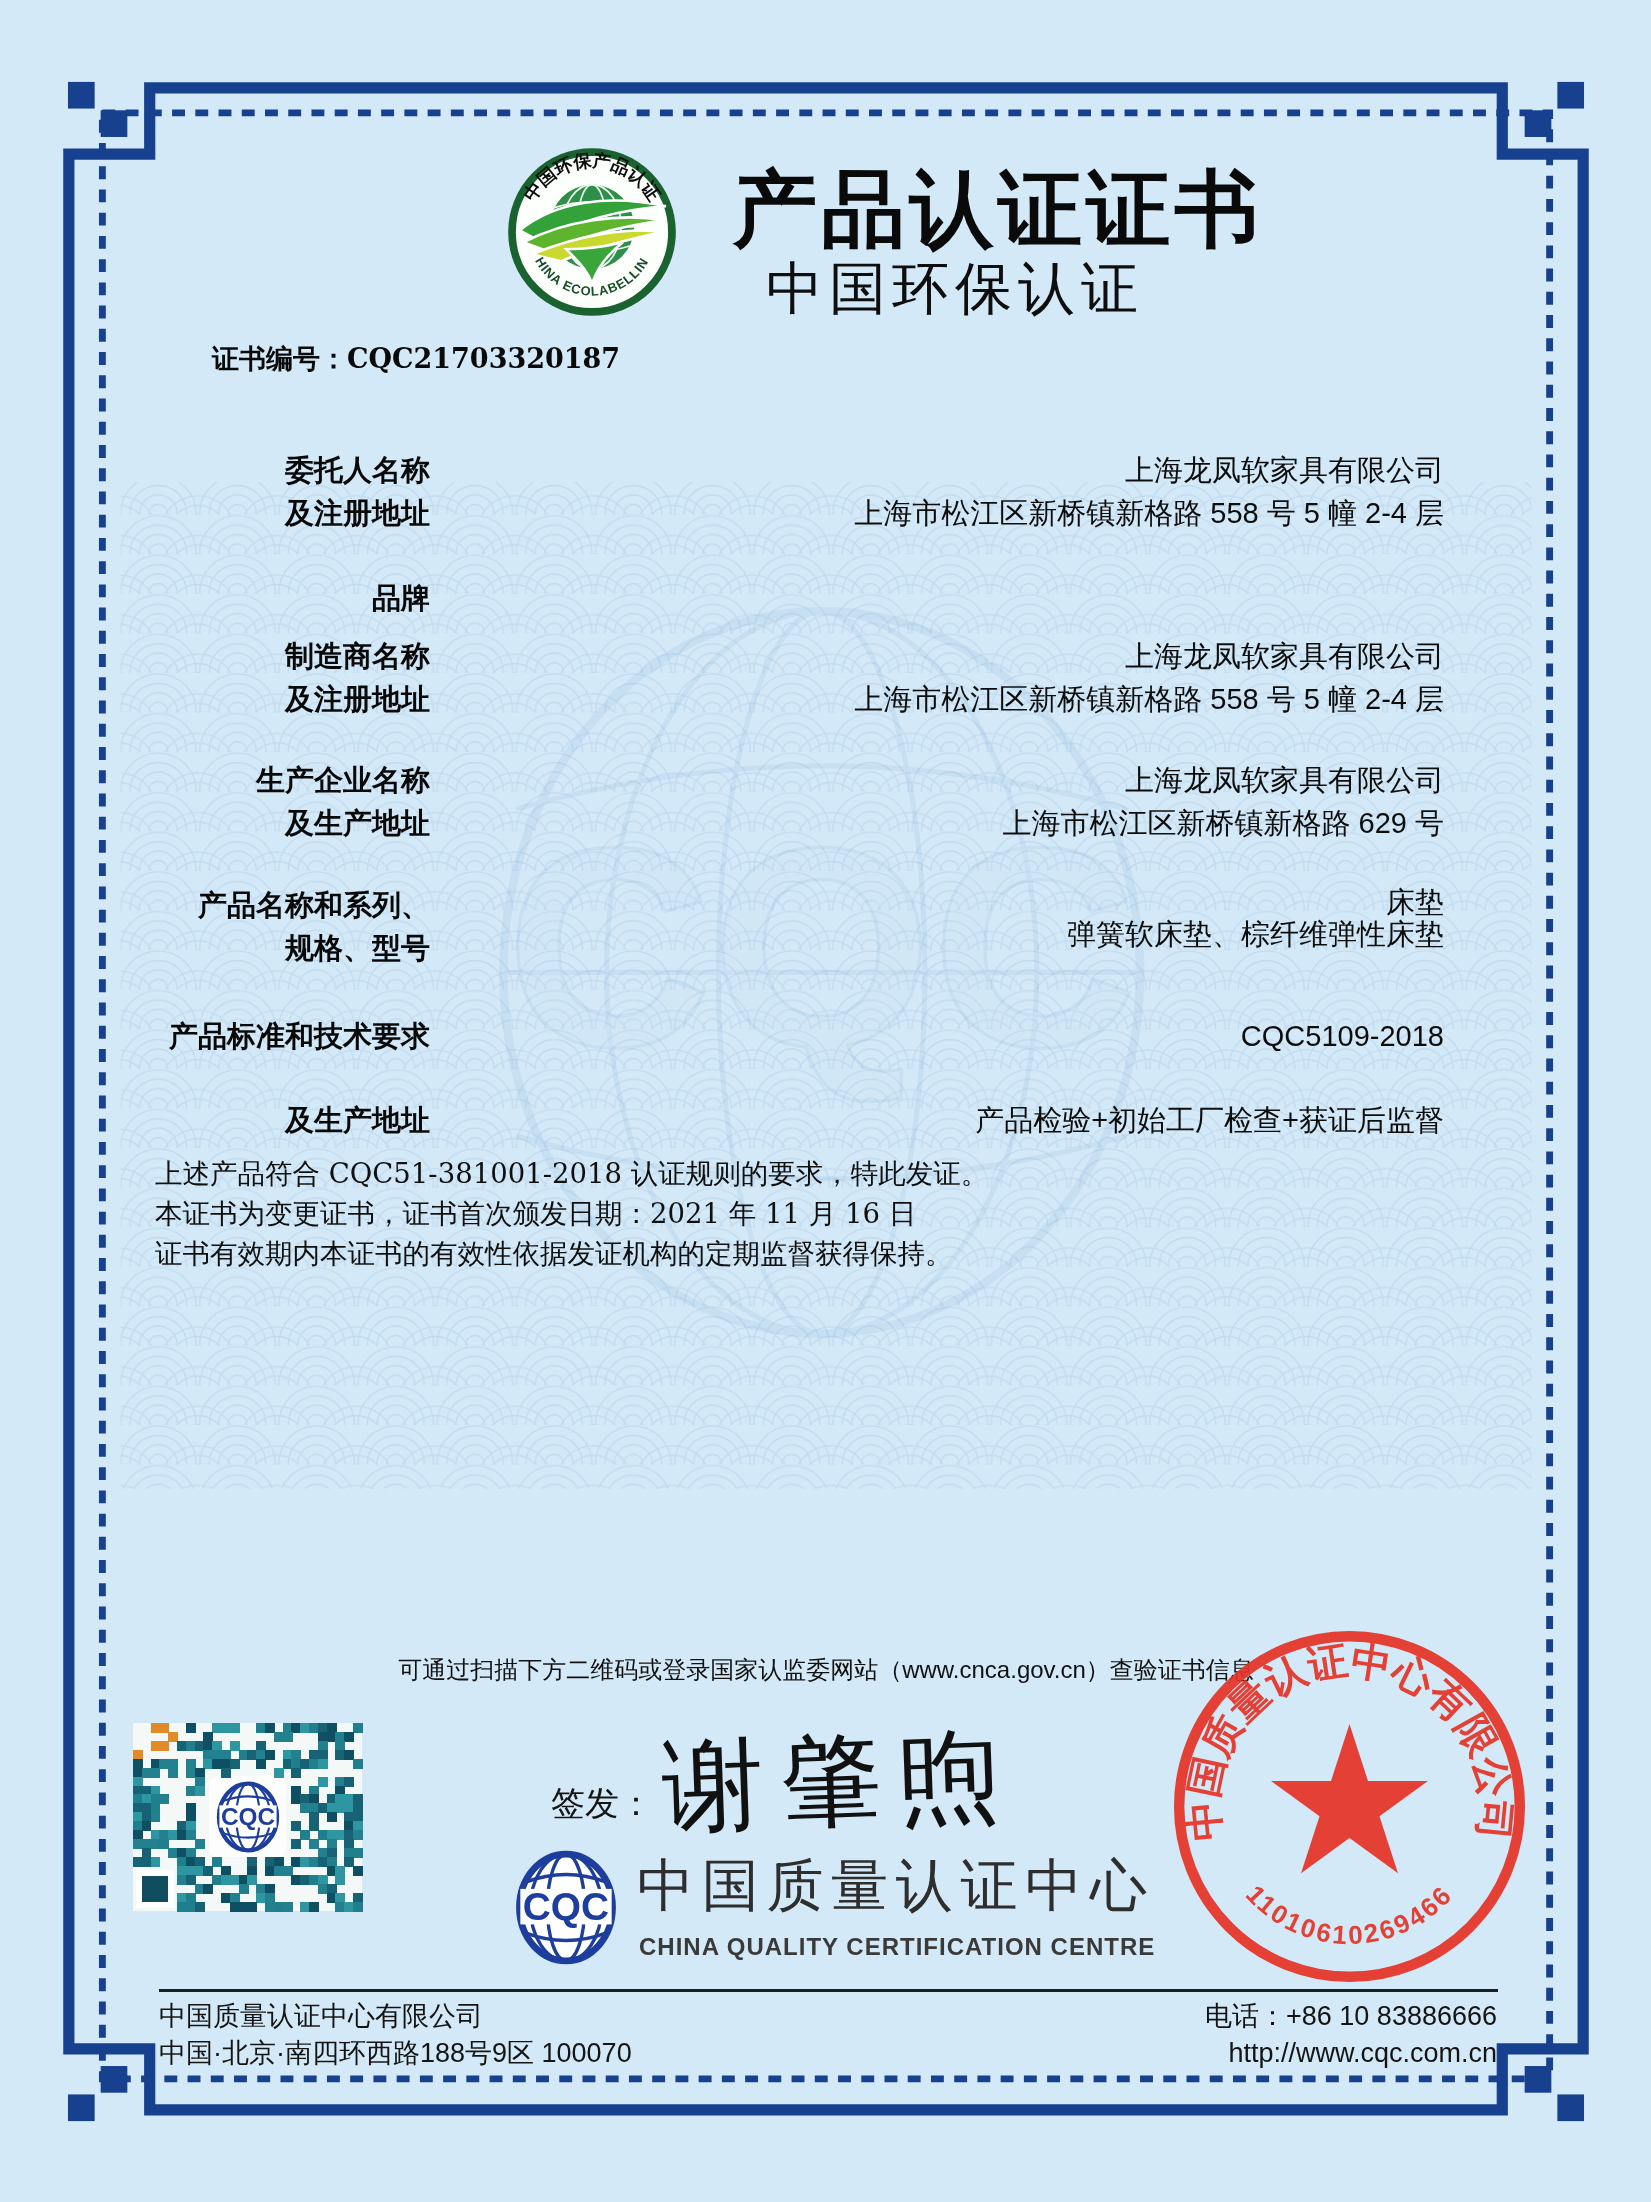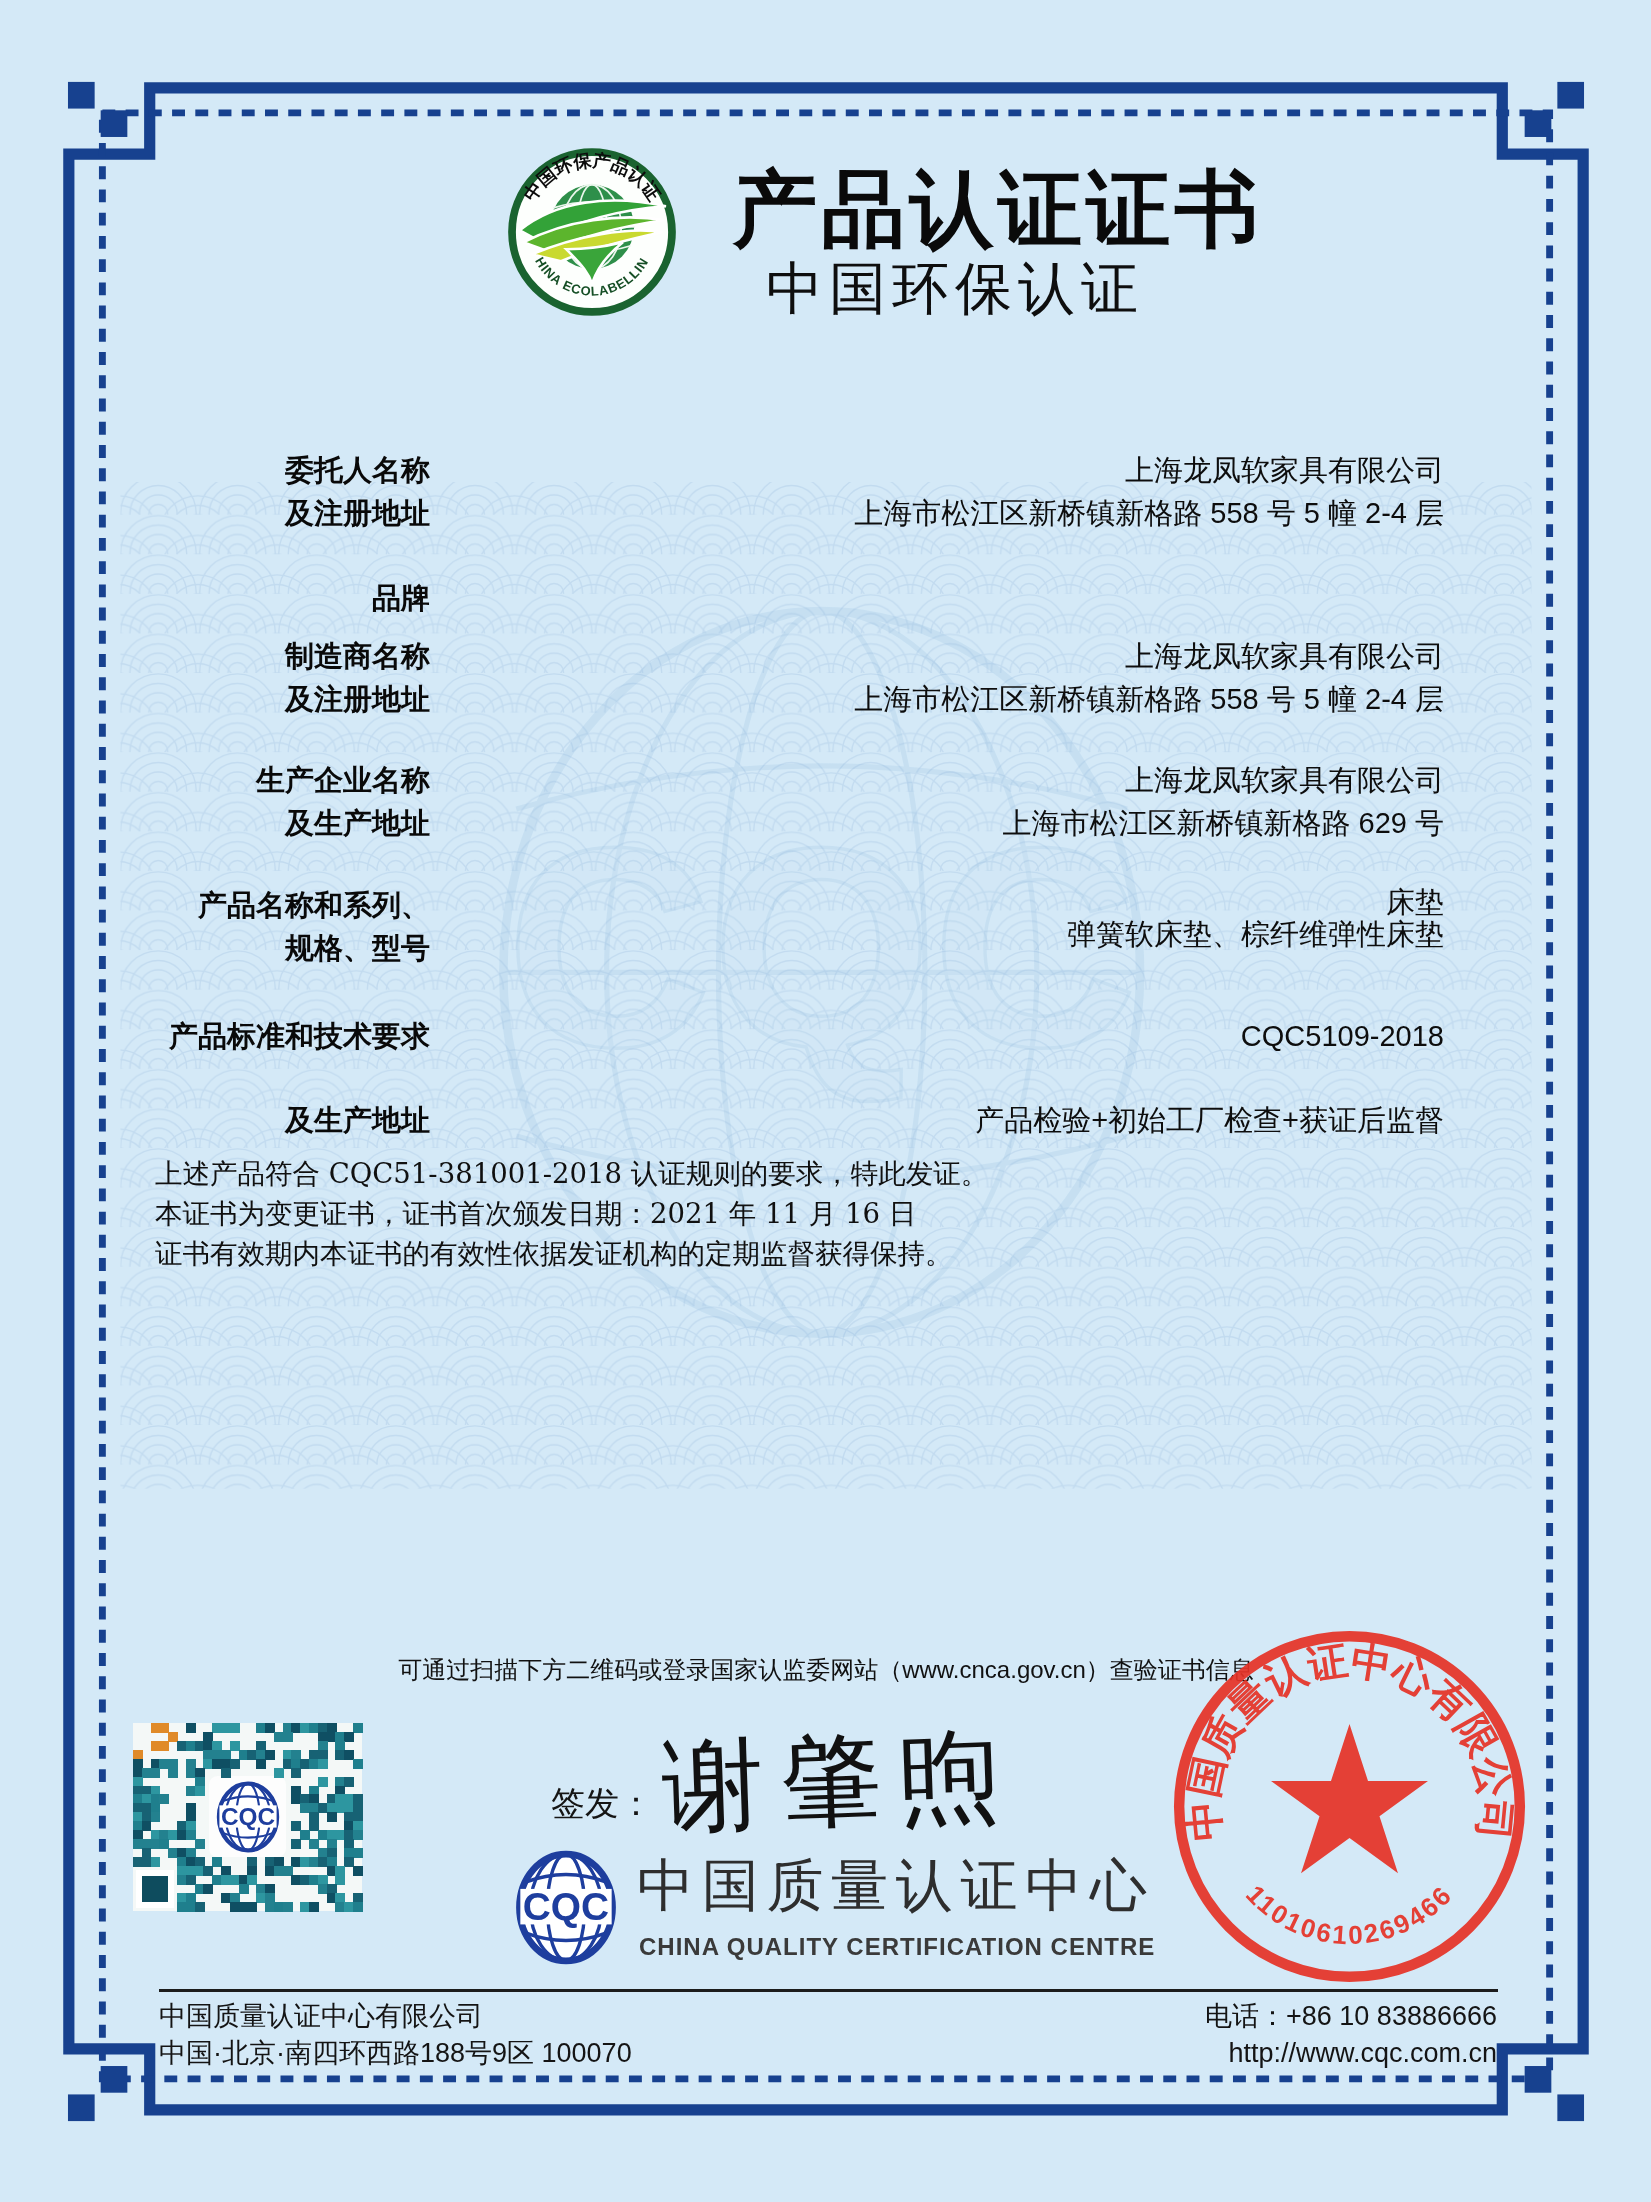--- a/index.html
+++ b/index.html
@@ -119,20 +119,23 @@
     </text>
     <path id="ecoArcBottom" d="M 35.9 137 A 74 74 0 0 0 164.1 137" fill="none"></path>
     <text font-size="15" font-weight="bold" fill="#164f26" letter-spacing="1">
       <textPath href="#ecoArcBottom" startOffset="50%" text-anchor="middle">CHINA ECOLABELLING</textPath>
     </text>
   </svg>
 
   <div class="abs subtitle">中国环保认证</div>
   <div class="abs title">产品认证证书</div>
 
+  <div class="abs meta cert-no">
+    <span>证书编号：</span><span>CQC21703320187</span>
+  </div>
 
   <div class="row" style="top:449px;">
     <div class="labels">
       <div>委托人名称</div>
       <div>及注册地址</div>
     </div>
     <div class="values">
       <div>上海龙凤软家具有限公司</div>
       <div>上海市松江区新桥镇新格路 558 号 5 幢 2-4 层</div>
     </div>

